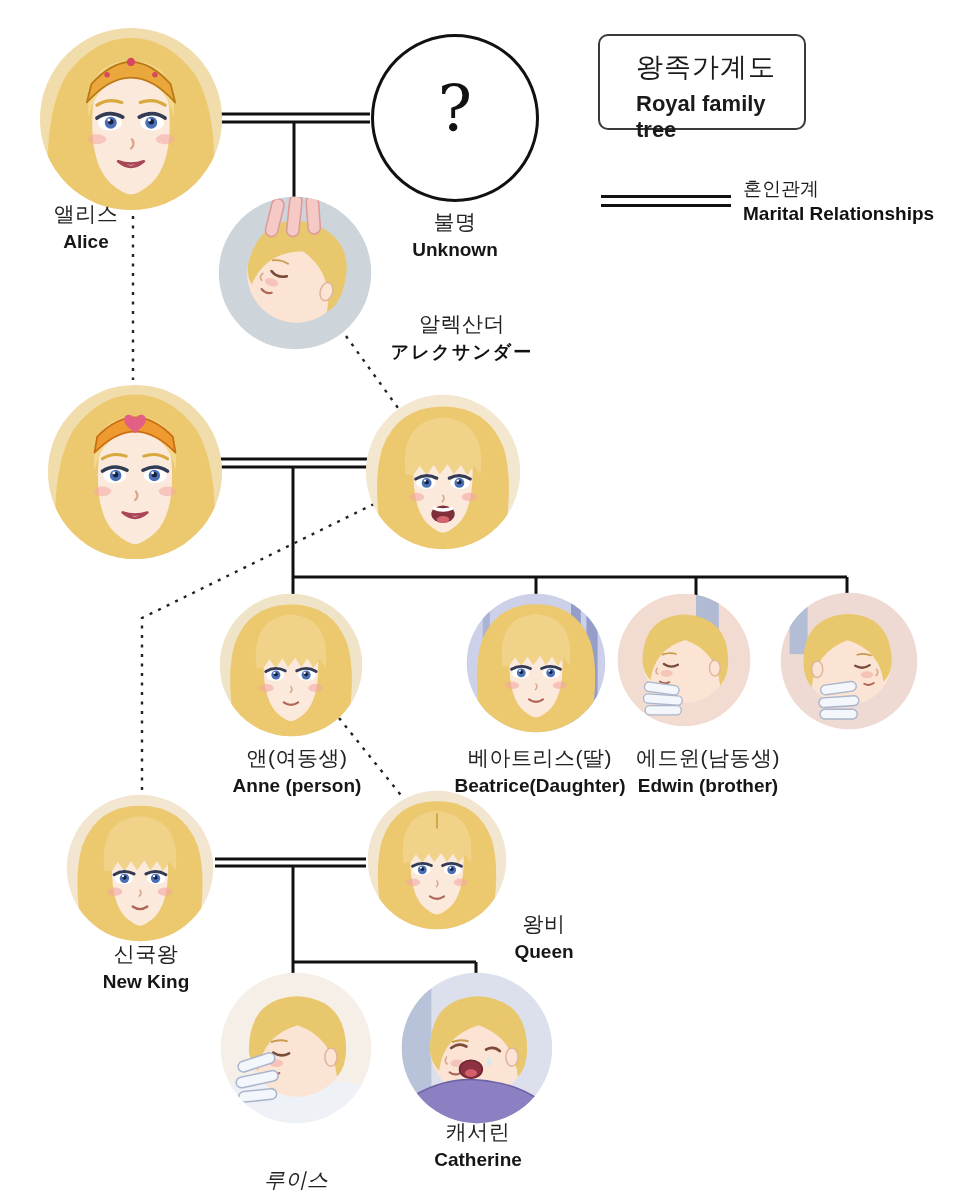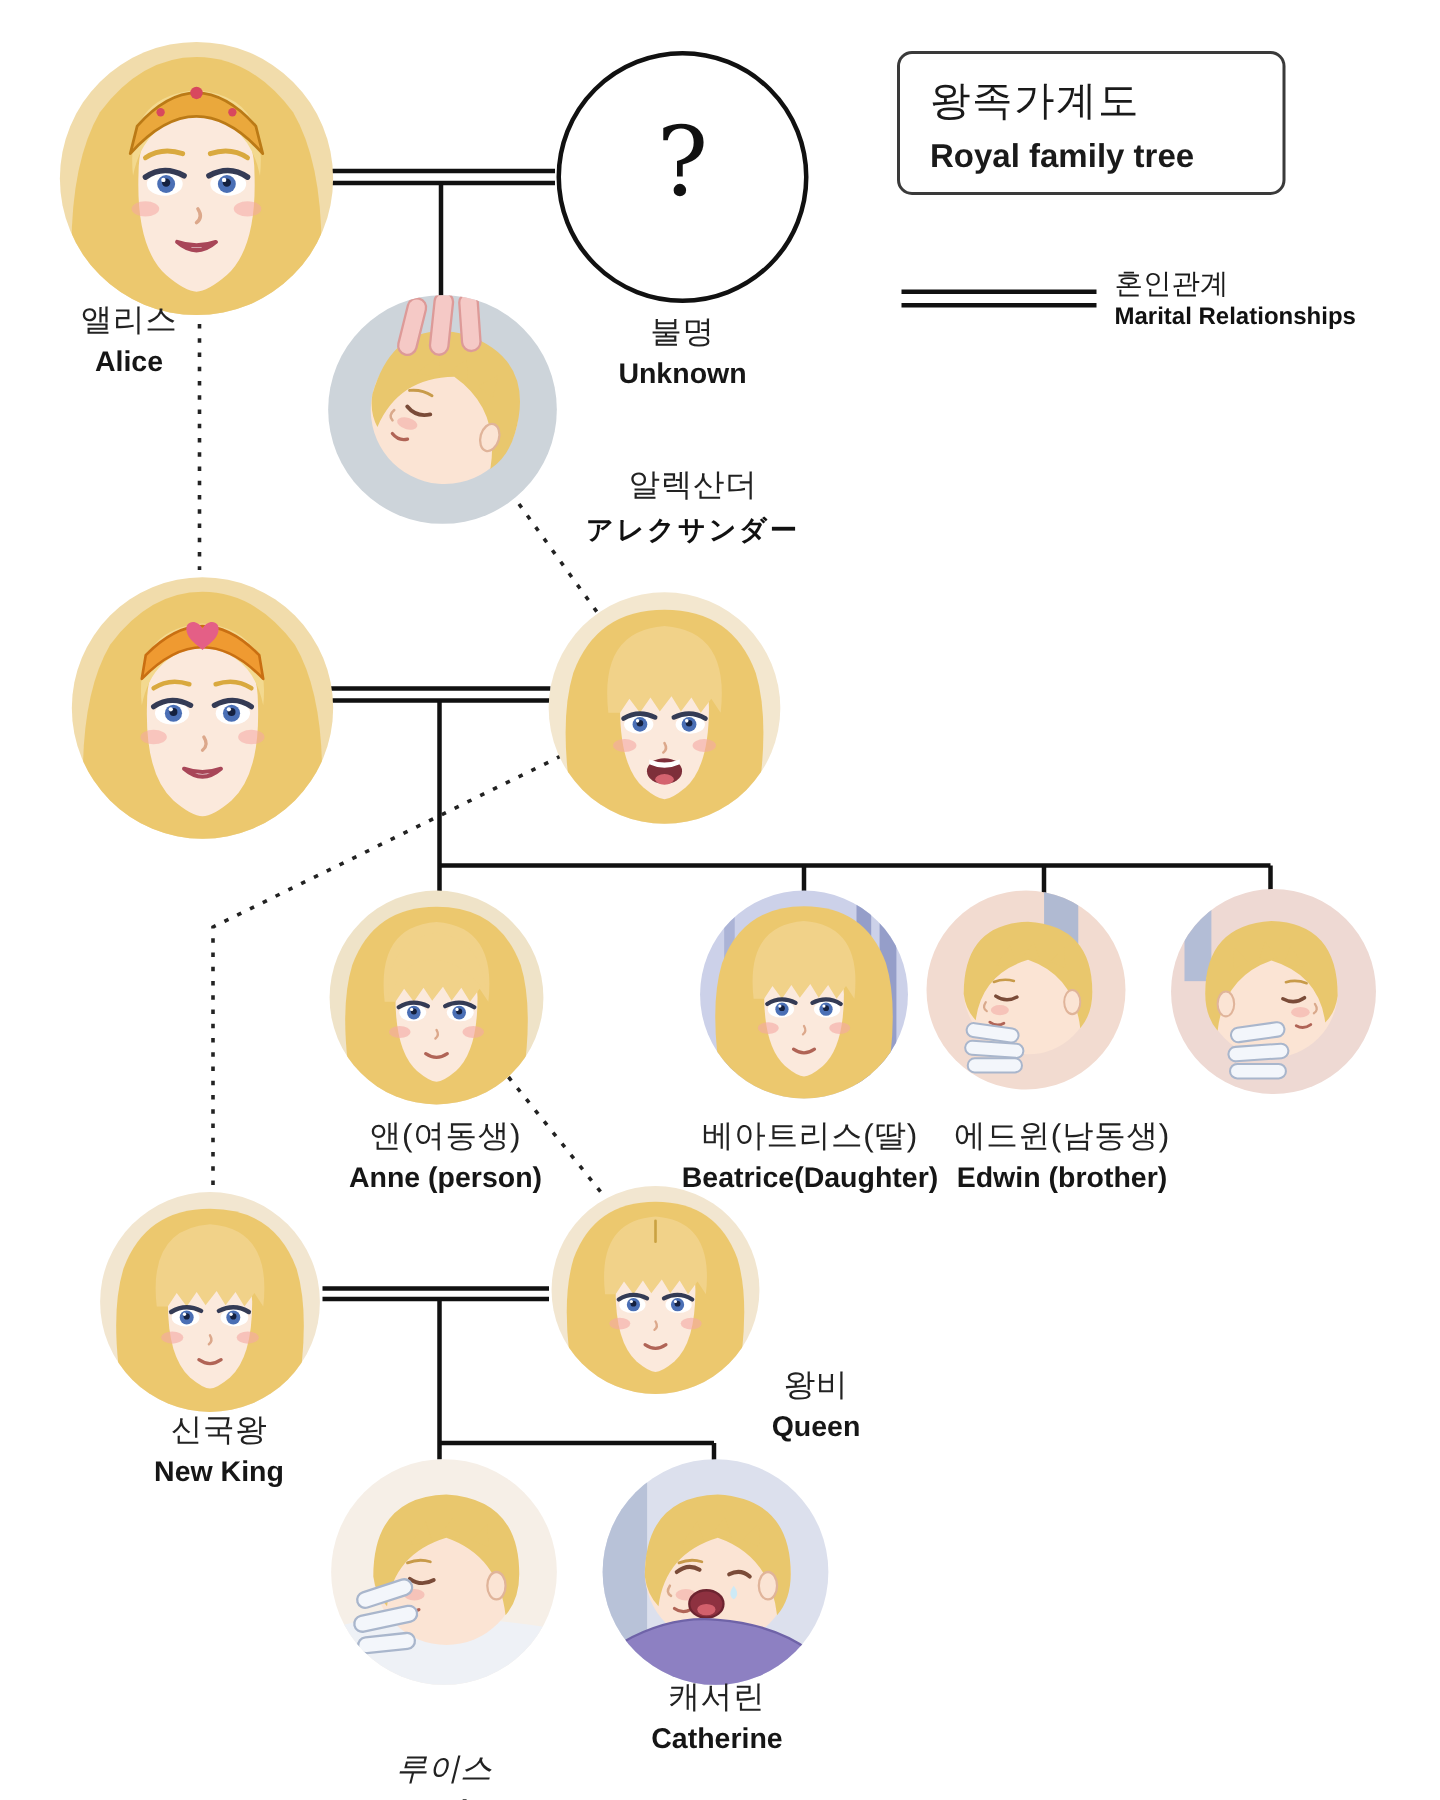--- a/index.html
+++ b/index.html
@@ -25,45 +25,45 @@
   .n-queen{left:367px;top:790px;width:140px;height:140px;}
   .n-louis{left:220px;top:972px;width:152px;height:152px;}
   .n-catherine{left:401px;top:972px;width:152px;height:152px;}
 
   .unknown-node{background:#fff;border:3px solid #111;box-sizing:border-box;display:flex;align-items:center;justify-content:center;}
   .qmark{font-family:"DejaVu Serif","Liberation Serif",serif;font-size:64px;font-weight:500;color:#111;margin-top:-18px;}
 
   .label{position:absolute;z-index:3;transform:translateX(-50%);text-align:center;line-height:1.18;white-space:nowrap;}
   .label .ko{font-size:21px;color:#222;letter-spacing:.5px;}
   .label .en{font-size:19px;font-weight:700;color:#161616;margin-top:4px;}
-  .label .ja{font-size:18px;font-weight:700;font-family:Liberation Sans, sans-serif;letter-spacing:2px;margin-top:6px;color:#111;text-align:center;}
+  .label .ja{font-size:18px;font-weight:700;font-family:Liberation Mono, monospace;letter-spacing:2px;margin-top:6px;color:#111;text-align:center;}
   .l-alice{left:86px;top:202px;}
   .l-unknown{left:455px;top:210px;}
   .l-alexander{left:462px;top:312px;}
   .l-anne{left:297px;top:746px;}
   .l-beatrice{left:540px;top:746px;}
   .l-edwin{left:708px;top:746px;}
   .l-edward{left:866px;top:746px;}
   .l-newking{left:146px;top:942px;}
   .l-queen{left:544px;top:912px;}
   .l-louis{left:296px;top:1168px;font-style:italic;}
   .l-catherine{left:478px;top:1120px;}
 
-  .titlebox{position:absolute;left:598px;top:34px;width:259px;height:96px;border:2px solid #3a3a3a;border-radius:10px;box-sizing:border-box;padding:13px 0 0 20px;z-index:3;background:#fff;}
+  .titlebox{position:absolute;left:598px;top:34px;width:208px;height:96px;border:2px solid #3a3a3a;border-radius:10px;box-sizing:border-box;padding:13px 0 0 36px;z-index:3;background:#fff;}
   .titlebox .t-ko{font-size:27px;letter-spacing:1px;color:#1a1a1a;}
   .titlebox .t-en{font-size:22px;font-weight:600;margin-top:6px;color:#1a1a1a;}
 
   .legend{position:absolute;left:601px;top:176px;width:352px;z-index:3;}
   .legend-row{display:flex;align-items:center;margin-bottom:12px;}
   .lw{width:130px;flex:0 0 130px;margin-right:12px;}
   .lw .bar{height:3px;background:#111;}
   .lw.double .bar + .bar{margin-top:6px;}
   .lw.dashed{border-top:2px dashed #333;height:0;}
   .legend-text .lko{font-size:19px;color:#1c1c1c;}
-  .legend-text .len{font-size:16px;font-weight:700;color:#111;margin-top:1px;}
+  .legend-text .len{font-size:19px;font-weight:700;color:#111;margin-top:1px;}
 </style>
 </head>
 <body>
 
 <div class="stage">
 
   <svg width="0" height="0" style="position:absolute">
     <defs>
       <clipPath id="cclip">
           <circle cx="100" cy="100" r="99"></circle>

